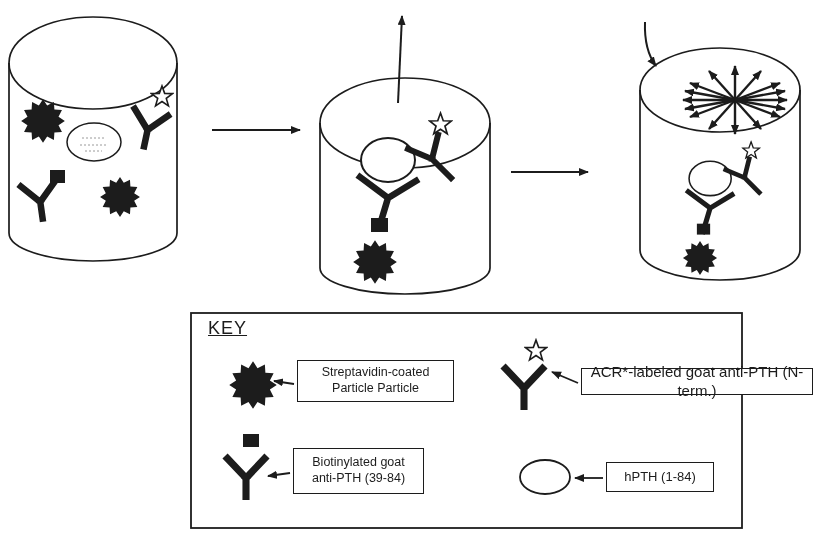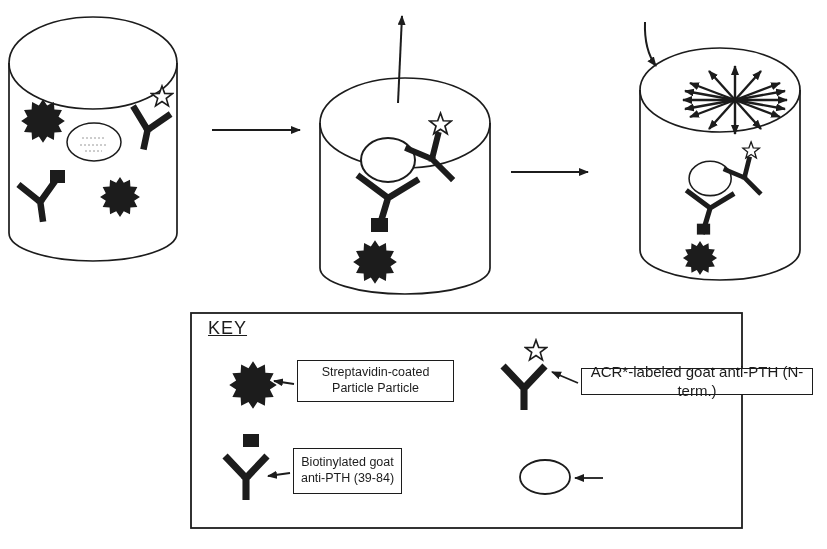--- a/index.html
+++ b/index.html
@@ -138,16 +138,17 @@
       <line x1="603" y1="478" x2="575" y2="478" stroke="currentColor" stroke-width="1.8" marker-end="url(#ah)"></line>
     </g>
   </svg>
 
   <div class="key-heading" style="left:208px;top:318px;">KEY</div>
 
   <div class="label-box" style="left:297px;top:360px;width:157px;height:42px;">Streptavidin-coated Particle Particle</div>
 
   <div class="label-box" style="left:581px;top:368px;width:232px;height:27px;font-size:15px;">ACR*-labeled goat anti-PTH  (N-term.)</div>
 
-  <div class="label-box" style="left:293px;top:448px;width:109px;height:46px;">Biotinylated goat anti-PTH (39-84)</div>
+  <div class="label-box" style="left:293px;top:448px;width:131px;height:46px;">Biotinylated goat anti-PTH (39-84)</div>
 
+  <div class="label-box" style="left:606px;top:462px;width:108px;height:30px;font-size:13px;">hPTH (1-84)</div>
 
 </div>
 
 </body></html>

